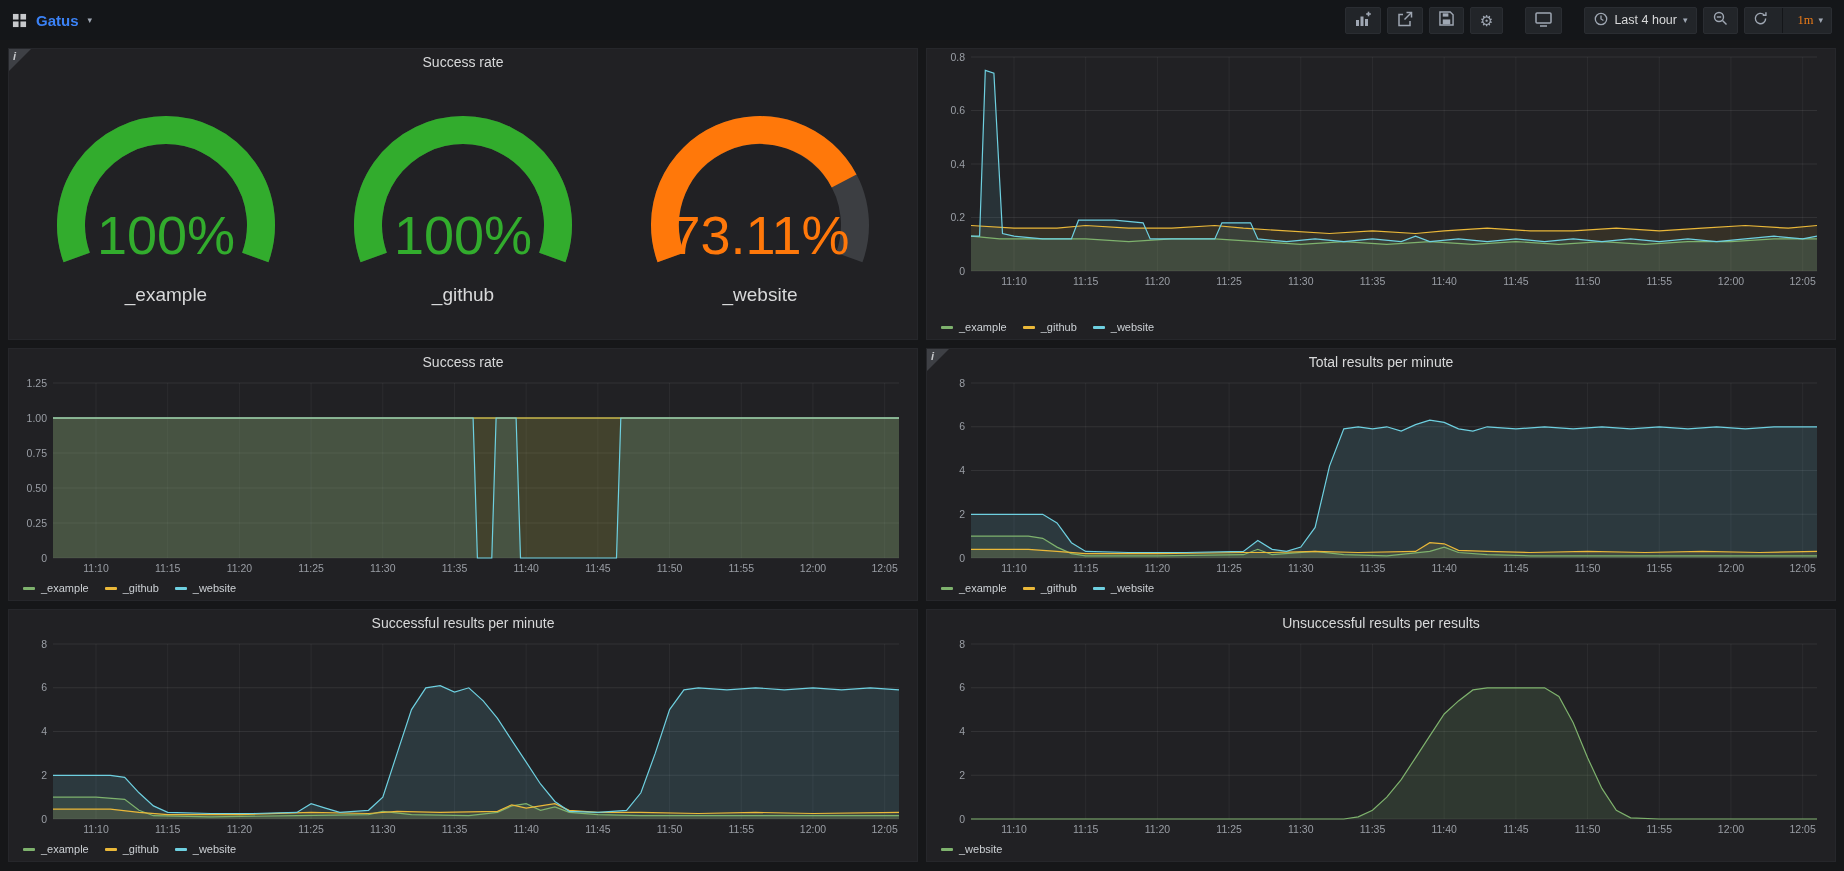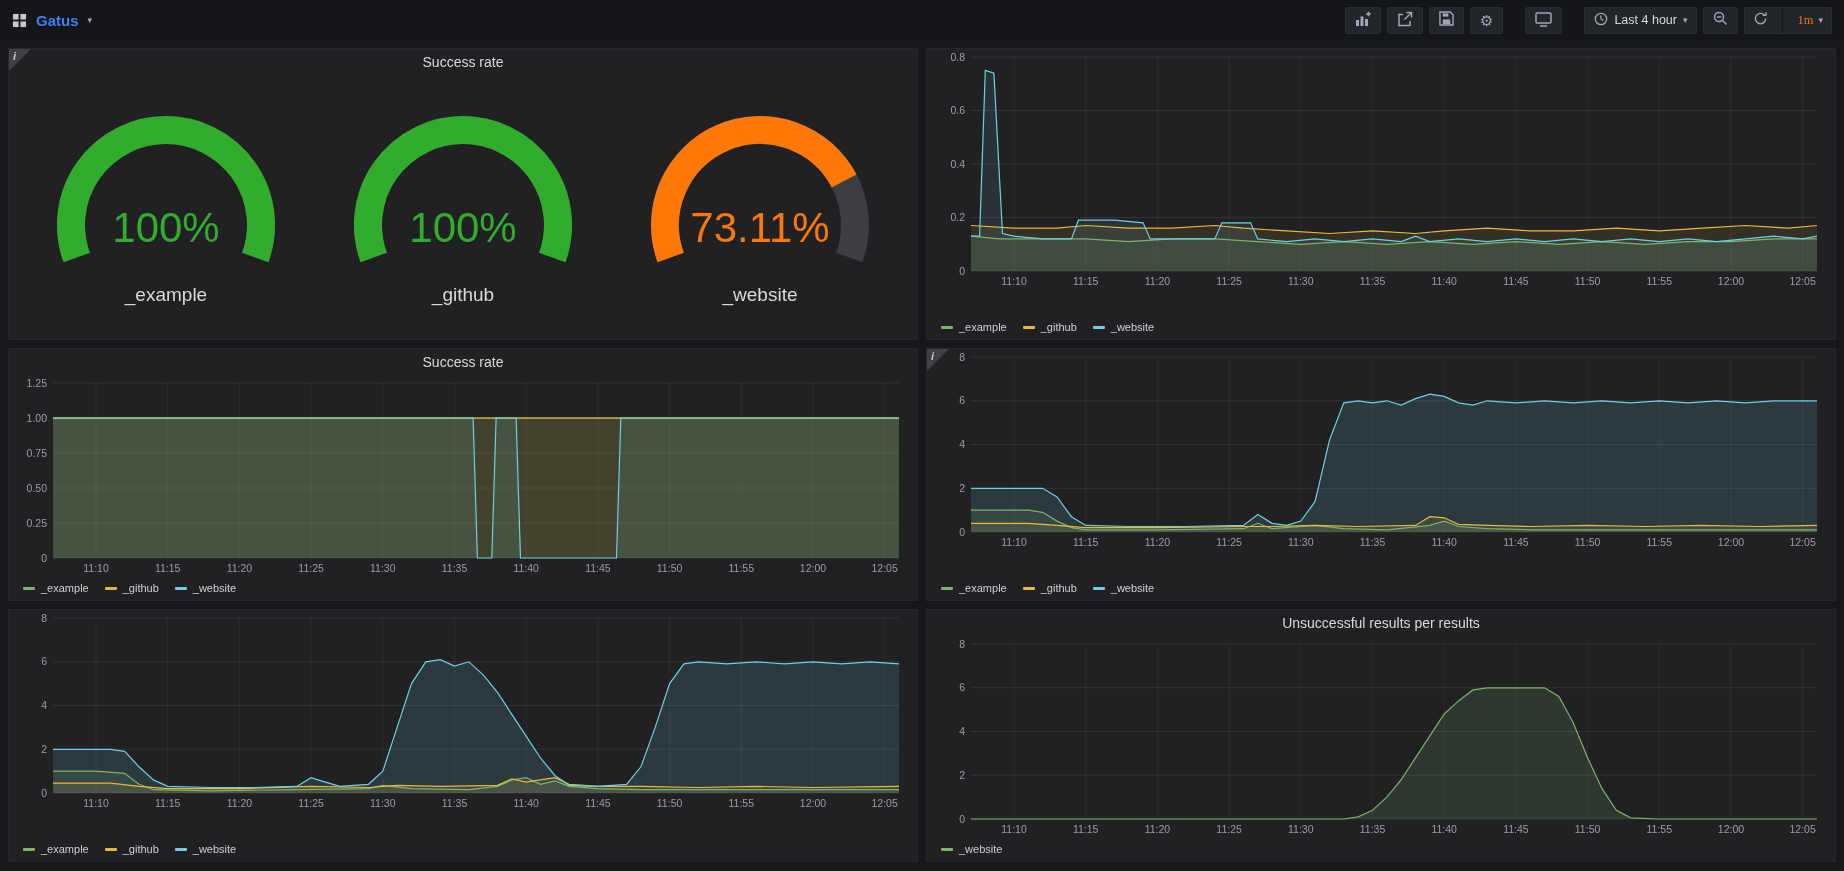--- a/index.html
+++ b/index.html
@@ -86,21 +86,21 @@
   }
 
   
   .gauges {
     flex: 1; display: flex; justify-content: space-evenly; align-items: center;
     padding-top: 2px;
   }
   .gauge { position: relative; width: 280px; text-align: center; }
   .gauge-value {
     position: absolute; left: 0; right: 0; top: 94px;
-    text-align: center; font-size: 42px; font-weight: 500;
+    text-align: center; font-size: 54px; font-weight: 500;
   }
   .gauge-label { font-size: 19px; color: #d8d9da; margin-top: -10px; }
 </style>
 </head>
 <body>
 
 <header class="navbar">
   <div class="nav-left">
     <span class="nav-apps">
       <svg width="15" height="15" viewBox="0 0 16 16">
@@ -332,20 +332,21 @@
           <span class="legend-item"><i style="background: rgb(234, 184, 57);"></i>_github</span>
           <span class="legend-item"><i style="background: rgb(110, 208, 224);"></i>_website</span>
         </div>
     </div>
   </section>
 
   <section class="panel">
     <div class="panel-info">
         <span>i</span>
       </div>
+    <h2 class="panel-title">Total results per minute</h2>
     <div class="panel-body">
       <div class="chart-canvas"><svg width="890" height="203" font-family="Liberation Sans, sans-serif">
             <line x1="36" y1="183" x2="882" y2="183" stroke="rgba(255,255,255,0.08)"></line>
             <text x="30" y="186.5" text-anchor="end" font-size="10.5" fill="#9a9ea5">0</text>
             <line x1="36" y1="139.25" x2="882" y2="139.25" stroke="rgba(255,255,255,0.08)"></line>
             <text x="30" y="142.75" text-anchor="end" font-size="10.5" fill="#9a9ea5">2</text>
             <line x1="36" y1="95.5" x2="882" y2="95.5" stroke="rgba(255,255,255,0.08)"></line>
             <text x="30" y="99" text-anchor="end" font-size="10.5" fill="#9a9ea5">4</text>
             <line x1="36" y1="51.75" x2="882" y2="51.75" stroke="rgba(255,255,255,0.08)"></line>
             <text x="30" y="55.25" text-anchor="end" font-size="10.5" fill="#9a9ea5">6</text>
@@ -384,20 +385,21 @@
           </svg></div>
       <div class="legend">
           <span class="legend-item"><i style="background: rgb(126, 178, 109);"></i>_example</span>
           <span class="legend-item"><i style="background: rgb(234, 184, 57);"></i>_github</span>
           <span class="legend-item"><i style="background: rgb(110, 208, 224);"></i>_website</span>
         </div>
     </div>
   </section>
 
   <section class="panel">
+    <h2 class="panel-title">Successful results per minute</h2>
     <div class="panel-body">
       <div class="chart-canvas"><svg width="890" height="203" font-family="Liberation Sans, sans-serif">
             <line x1="36" y1="183" x2="882" y2="183" stroke="rgba(255,255,255,0.08)"></line>
             <text x="30" y="186.5" text-anchor="end" font-size="10.5" fill="#9a9ea5">0</text>
             <line x1="36" y1="139.25" x2="882" y2="139.25" stroke="rgba(255,255,255,0.08)"></line>
             <text x="30" y="142.75" text-anchor="end" font-size="10.5" fill="#9a9ea5">2</text>
             <line x1="36" y1="95.5" x2="882" y2="95.5" stroke="rgba(255,255,255,0.08)"></line>
             <text x="30" y="99" text-anchor="end" font-size="10.5" fill="#9a9ea5">4</text>
             <line x1="36" y1="51.75" x2="882" y2="51.75" stroke="rgba(255,255,255,0.08)"></line>
             <text x="30" y="55.25" text-anchor="end" font-size="10.5" fill="#9a9ea5">6</text>

